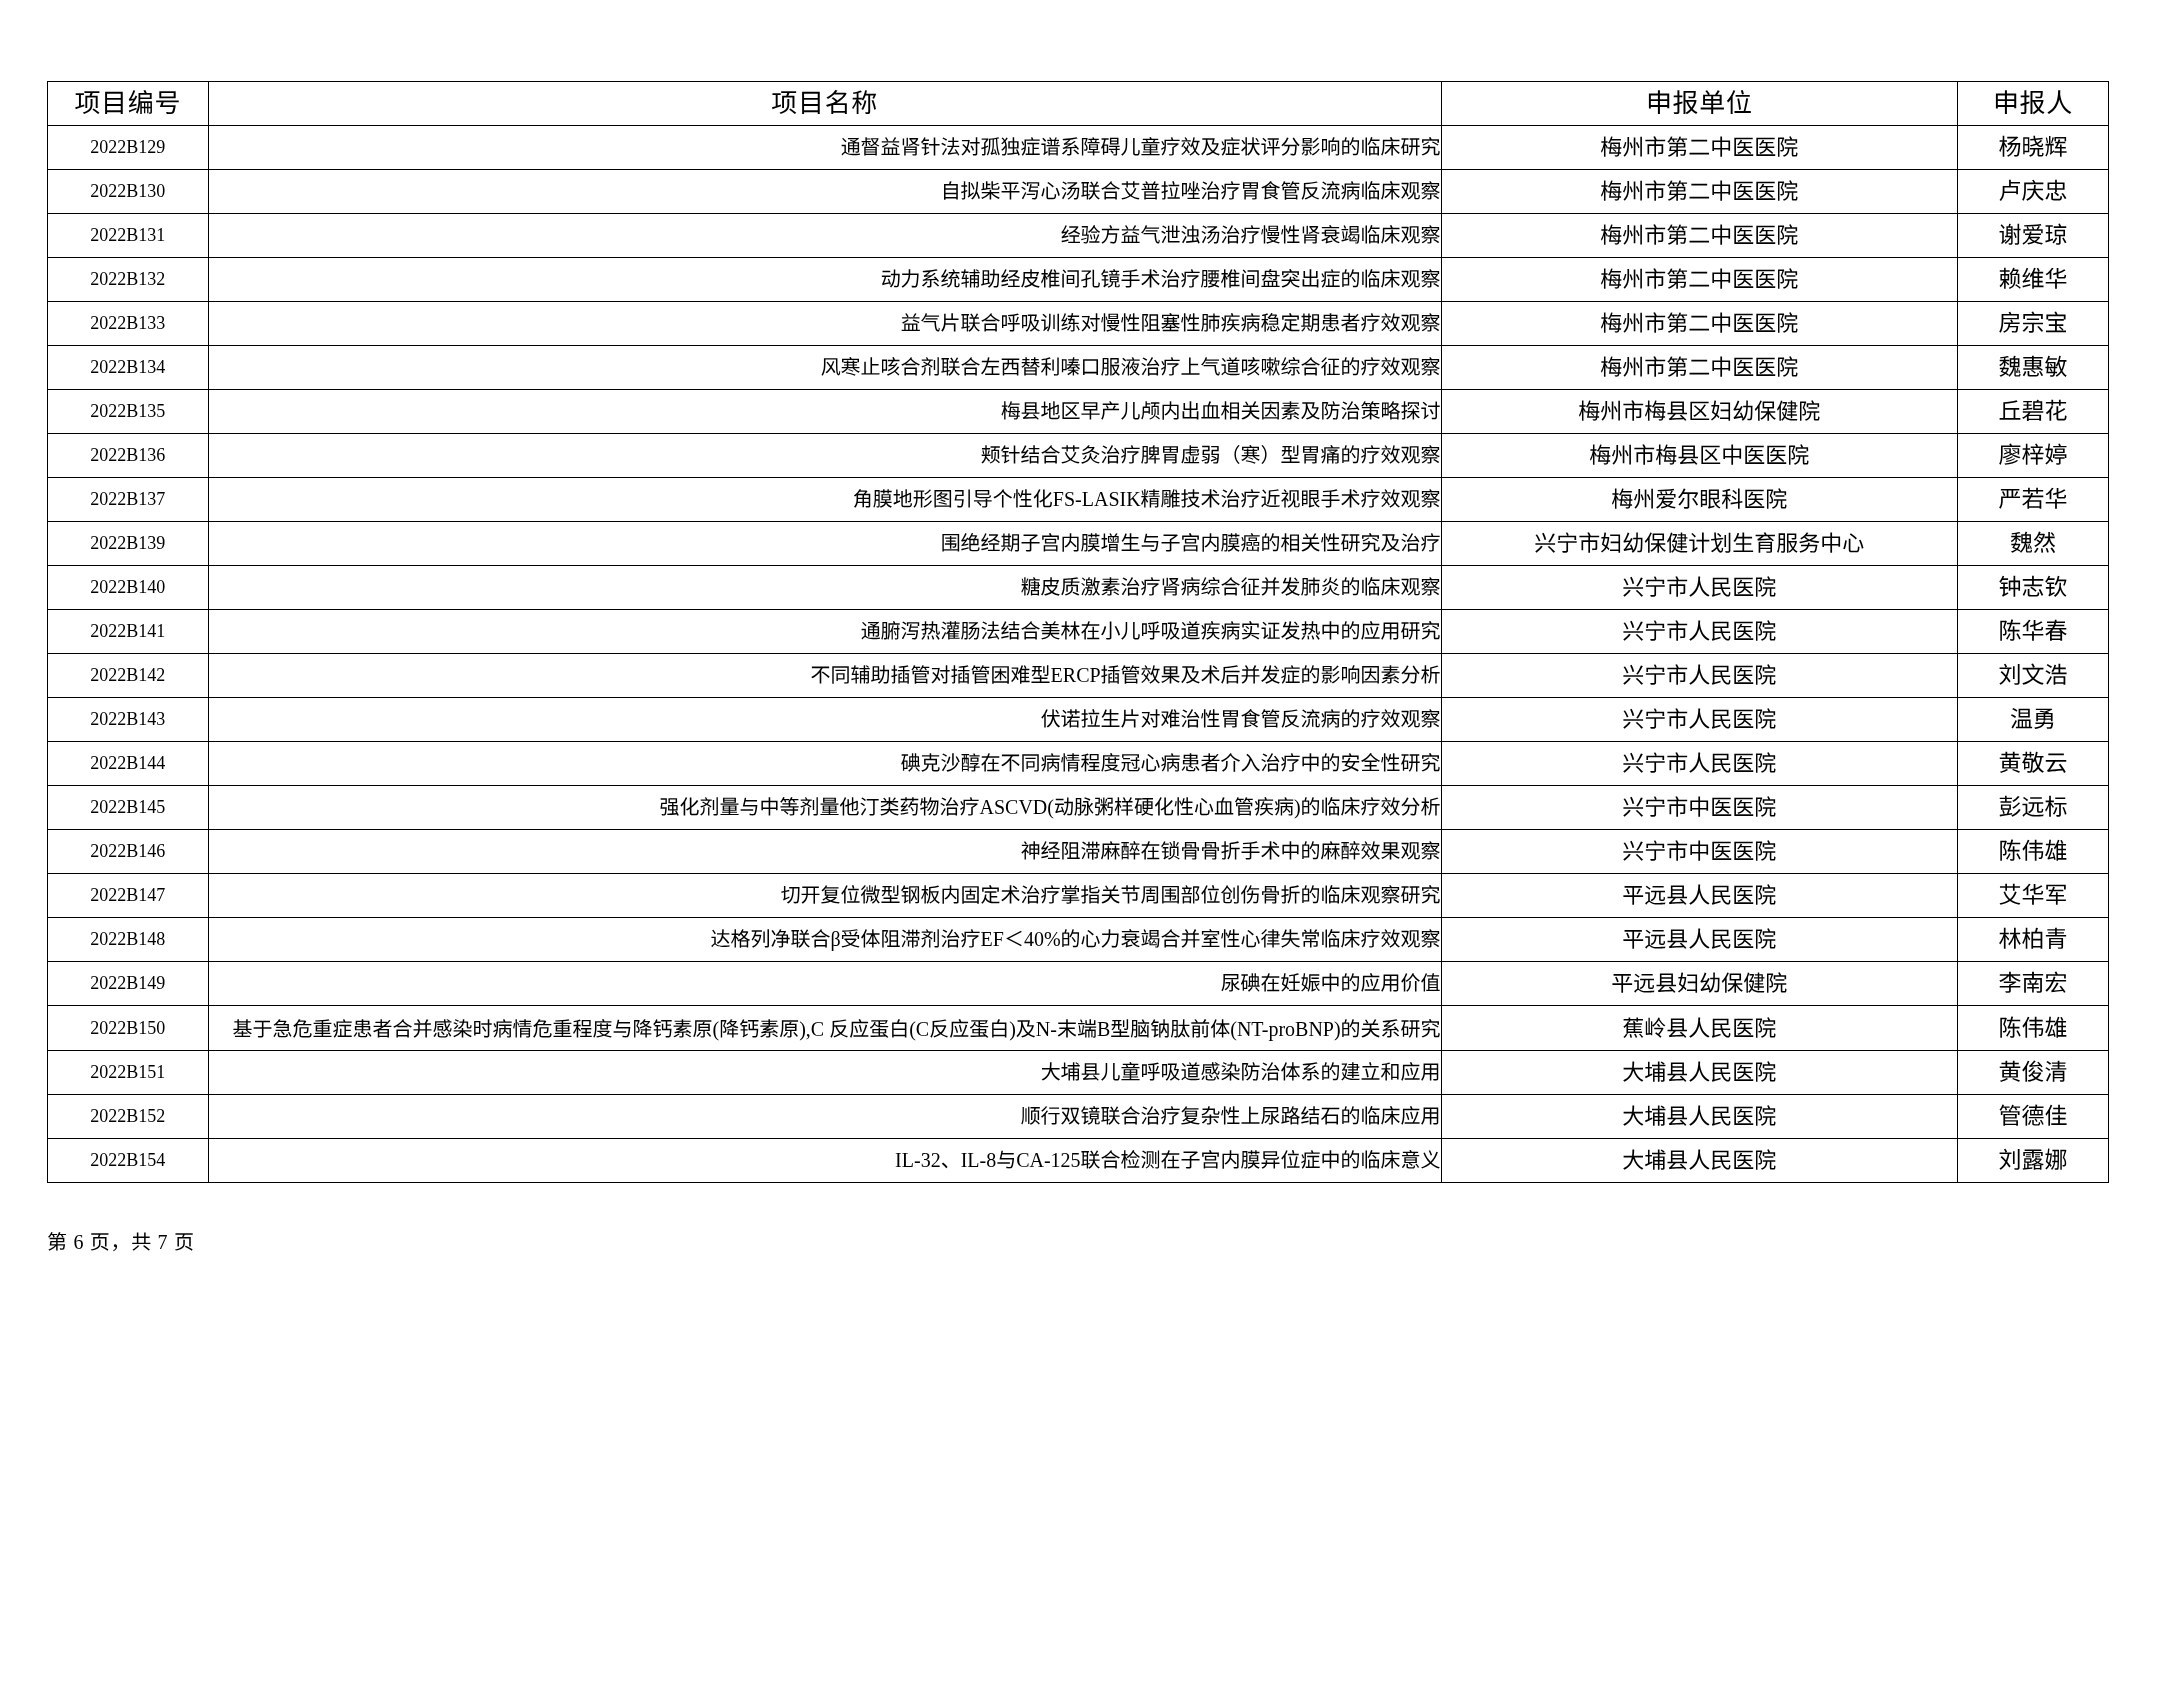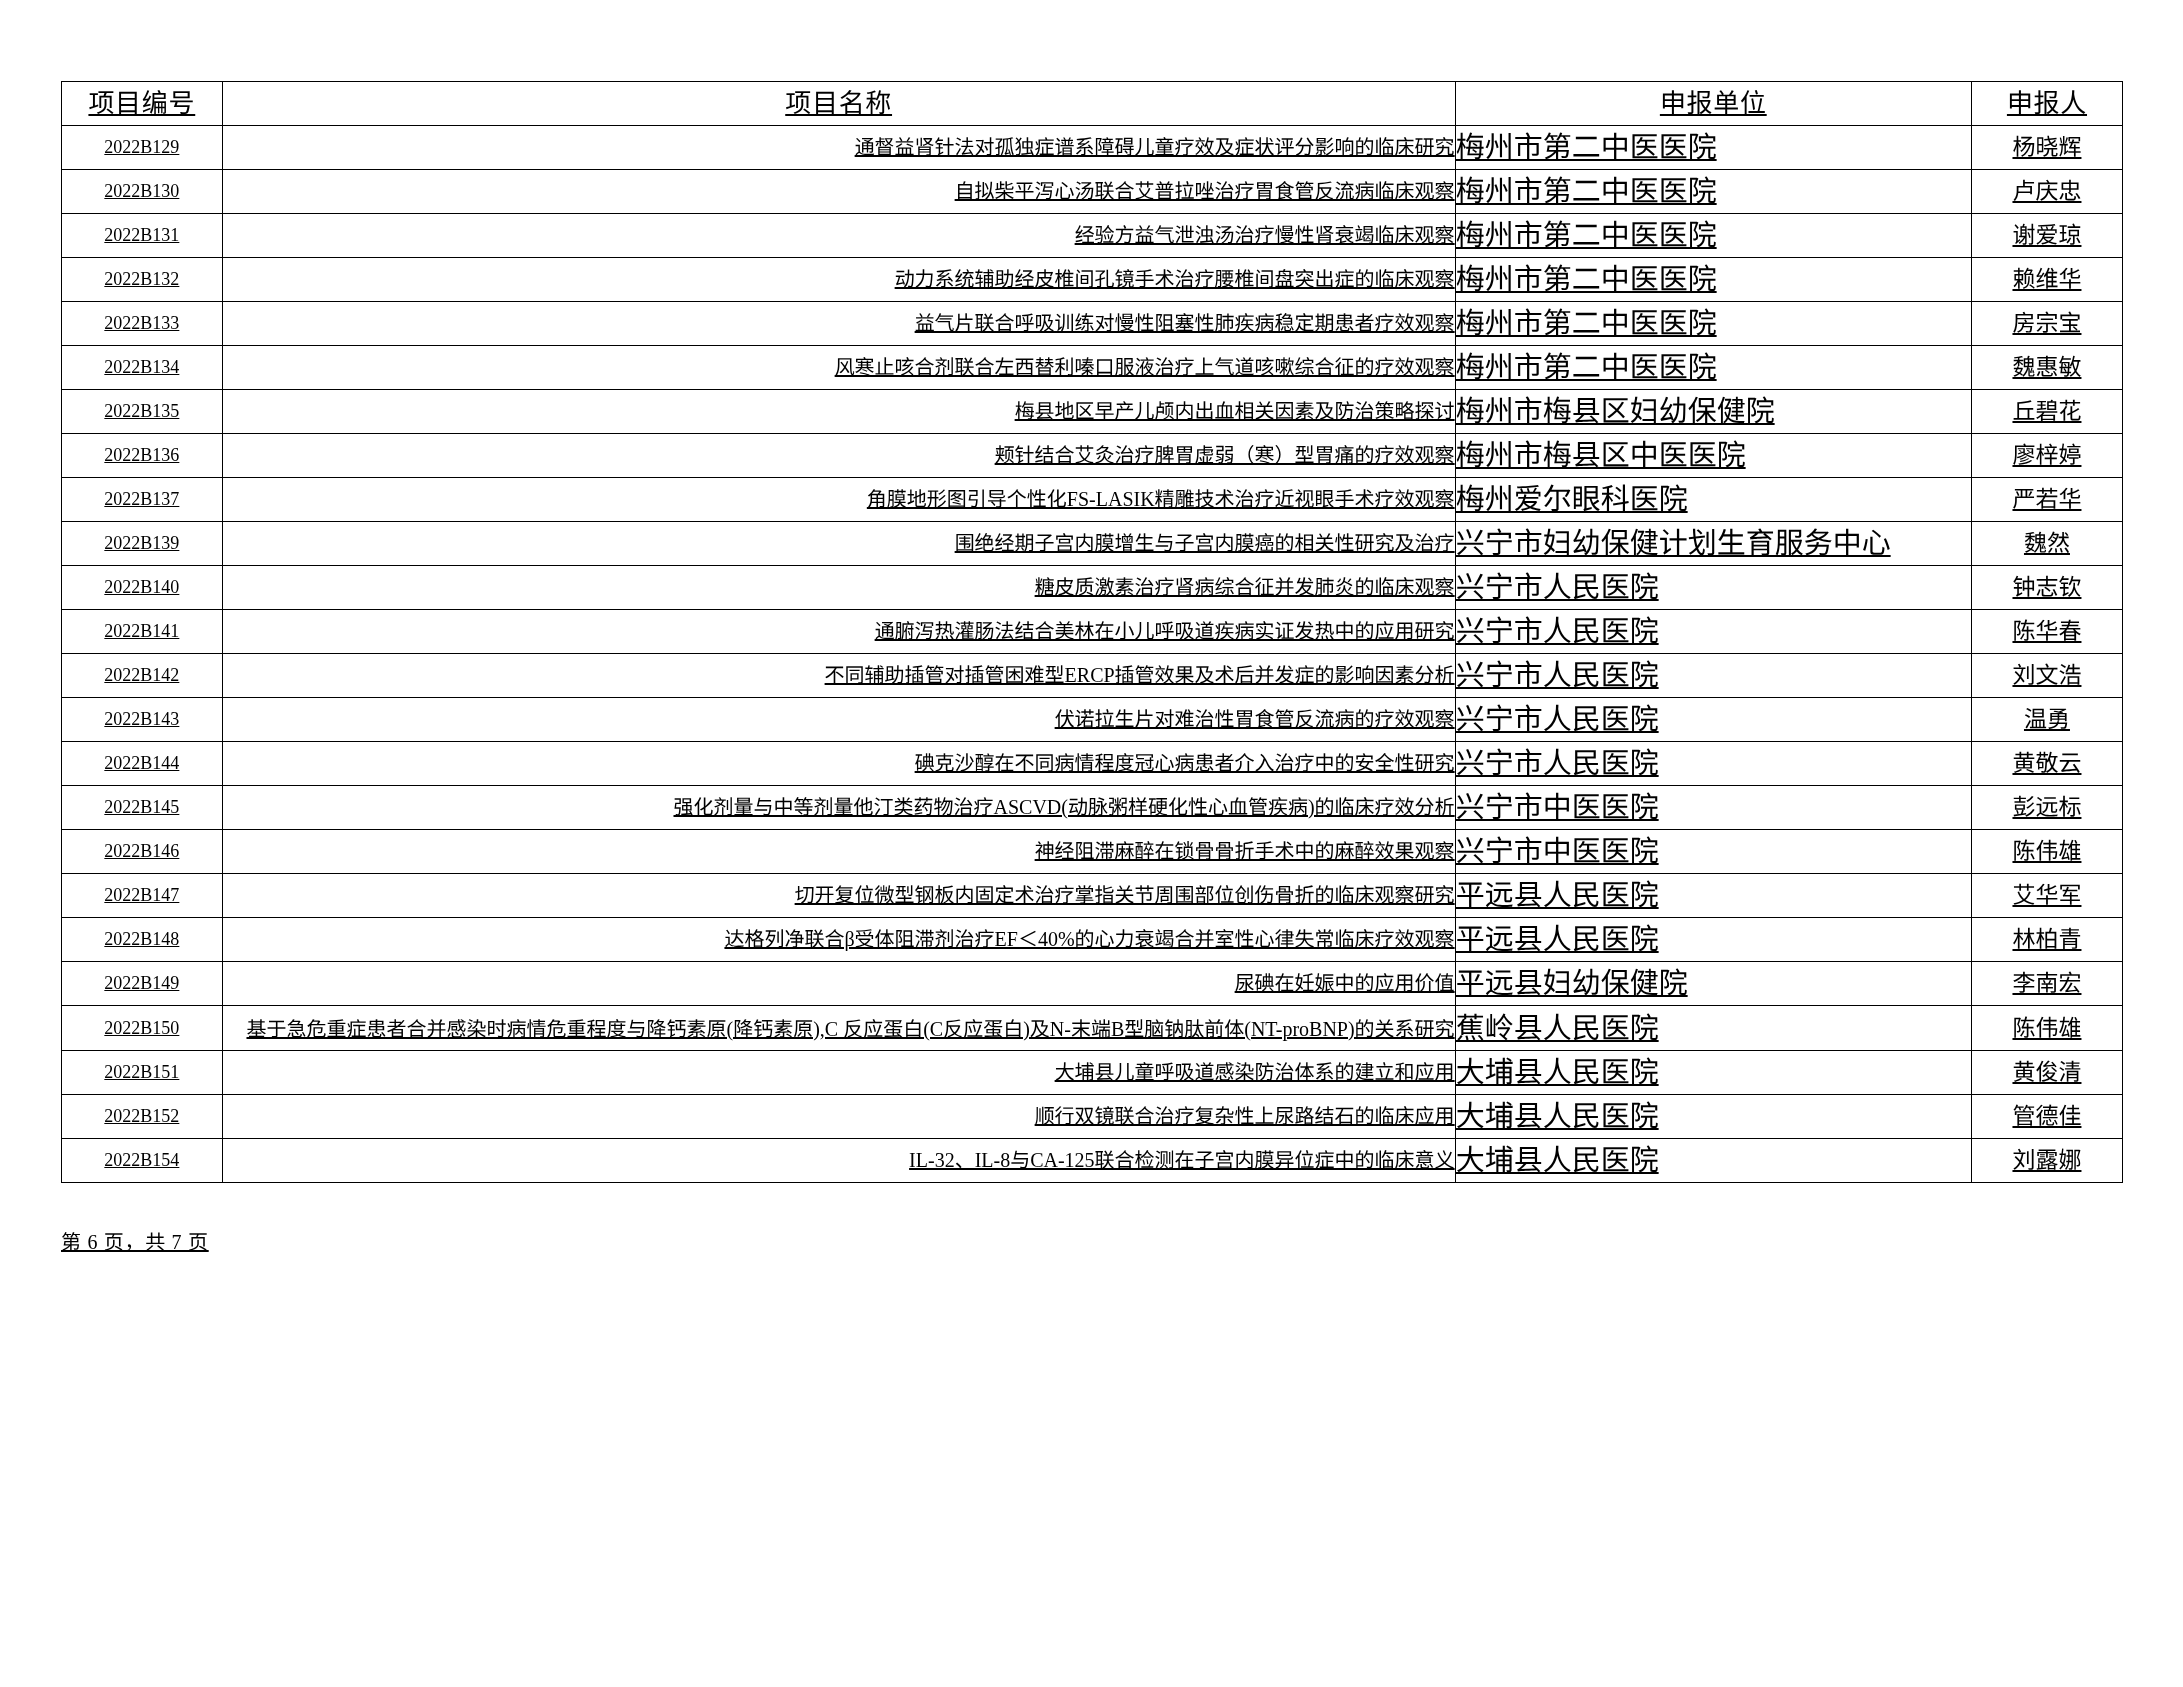--- a/index.html
+++ b/index.html
@@ -15,22 +15,21 @@
     color: #000000;
     position: relative;
     overflow: hidden;
   }
   .page {
     position: absolute;
     left: 0; top: 0;
     width: 2165px;
     height: 1687px;
     box-sizing: border-box;
-    padding: 81px 61px 0 61px;
-    text-decoration: underline;
+    padding: 81px 61px 0 47px;
   }
   table.project-table {
     border-collapse: collapse;
     table-layout: fixed;
     width: 2062px;
     margin: 0;
   }
   table.project-table col.c-code  { width: 150px; }
   table.project-table col.c-name  { width: 1151px; }
   table.project-table col.c-unit  { width: 482px; }
@@ -78,21 +77,22 @@
   }
   .cell-name.wrap {
     white-space: normal;
     word-break: break-all;
     line-height: 32px;
     padding-top: 1.4px;
     margin-left: 48px;
   }
   .cell-unit {
     height: 43px;
-    font-size: 29px;
+    text-align: center;
+    font-size: 22px;
     line-height: 43px;
     white-space: nowrap;
     font-family: "Liberation Serif", "DejaVu Serif", serif;
   }
   .cell-person {
     height: 43px;
     text-align: center;
     font-size: 23px;
     line-height: 43px;
     white-space: nowrap;

